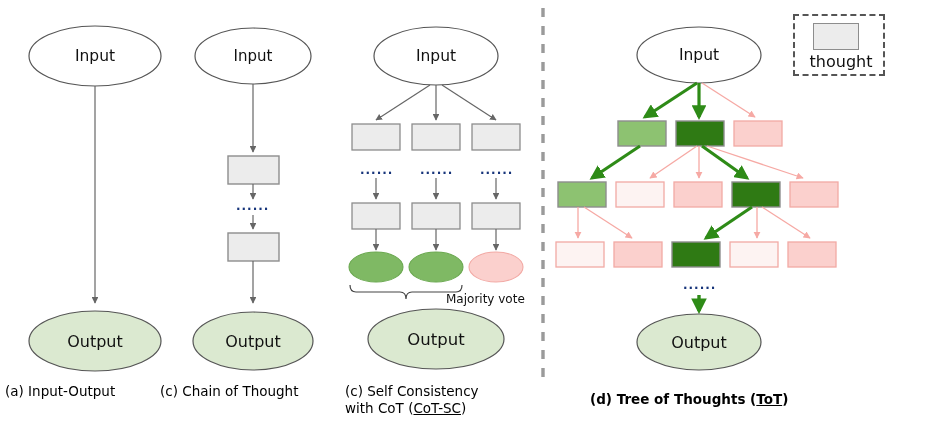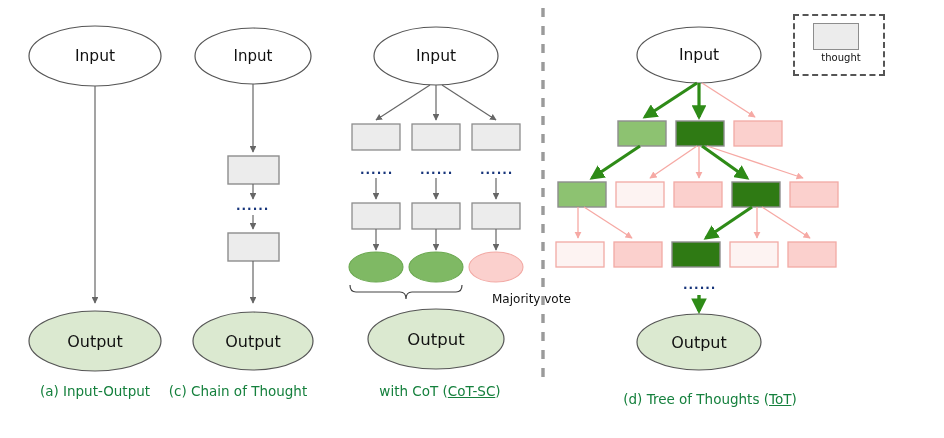--- a/index.html
+++ b/index.html
@@ -1,27 +1,27 @@
 <!DOCTYPE html>
 <html><head>
 <meta charset="utf-8">
 <style>
   html,body{margin:0;padding:0;background:#ffffff;}
   body{width:944px;height:438px;overflow:hidden;
        font-family:"DejaVu Sans","Liberation Sans",sans-serif;color:#111;}
   #stage{position:relative;width:818px;height:438px;}
   svg#canvas{position:absolute;left:0;top:0;width:944px;height:438px;}
-  .cap{position:absolute;text-align:center;font-size:13.5px;line-height:17px;color:#15803d;}
+  .cap{position:absolute;text-align:left;font-size:13.5px;line-height:17px;color:#000000;}
   .u{text-decoration:underline;}
   .legend-box{position:absolute;left:793px;top:14px;width:92px;height:62px;
       border:2px dashed #555;box-sizing:border-box;}
   .legend-swatch{position:absolute;left:18px;top:7px;width:46px;height:27px;
       background:#ececec;border:1.6px solid #8d8d8d;box-sizing:border-box;}
   .legend-label{position:absolute;left:0;top:36px;width:92px;text-align:center;
-      font-size:10px;color:#111;}
+      font-size:16px;color:#111;}
   .majority{position:absolute;font-size:12px;color:#111;white-space:nowrap;}
   .dots{position:absolute;font-size:12px;letter-spacing:1px;color:#16347a;font-weight:bold;line-height:1;}
 </style>
 </head>
 <body>
 
 <div id="stage">
 
   <svg id="canvas" viewBox="0 0 944 438" xmlns="http://www.w3.org/2000/svg">
     <defs>
@@ -146,40 +146,41 @@
   </svg>
 
   <div class="dots" style="left:236px;top:200px;">......</div>
 
   <div class="dots" style="left:360px;top:164px;">......</div>
   <div class="dots" style="left:420px;top:164px;">......</div>
   <div class="dots" style="left:480px;top:164px;">......</div>
 
   <div class="dots" style="left:683px;top:279px;">......</div>
 
-  <div class="majority" style="left:492px;top:292px;">Majority vote</div>
+  <div class="majority" style="left:446px;top:292px;">Majority vote</div>
 
   <div class="legend-box">
     <div class="legend-swatch"></div>
     <div class="legend-label">thought</div>
   </div>
 
   <div class="cap" style="left:5px;top:383px;width:180px;">
     <div>(a) Input-Output</div>
   </div>
 
-  <div class="cap" style="left:143px;top:383px;width:190px;">
+  <div class="cap" style="left:160px;top:383px;width:190px;">
     <div>(c) Chain of Thought</div>
   </div>
 
   <div class="cap" style="left:345px;top:383px;width:190px;">
+    <div>(c) Self Consistency</div>
     <div>
       <span>with CoT (</span><span class="u">CoT-SC</span><span>)</span>
     </div>
   </div>
 
-  <div class="cap" style="left:590px;top:391px;width:240px;font-weight:normal;">
+  <div class="cap" style="left:590px;top:391px;width:240px;font-weight:bold;">
     <div>
       <span>(d) Tree of Thoughts (</span><span class="u">ToT</span><span>)</span>
     </div>
   </div>
 
 </div>
 
 </body></html>

